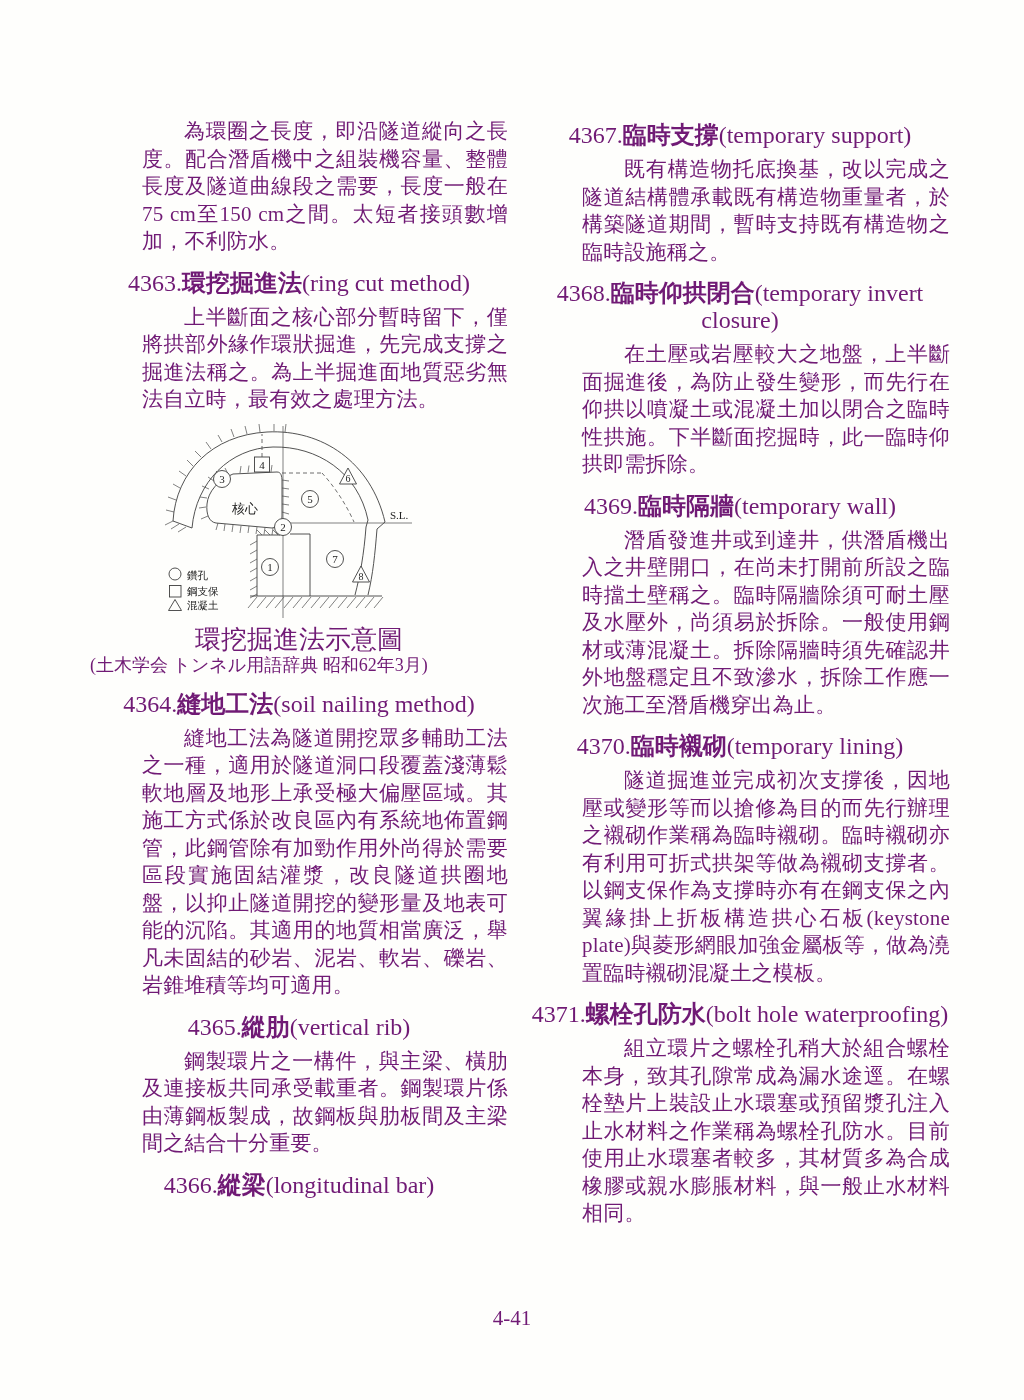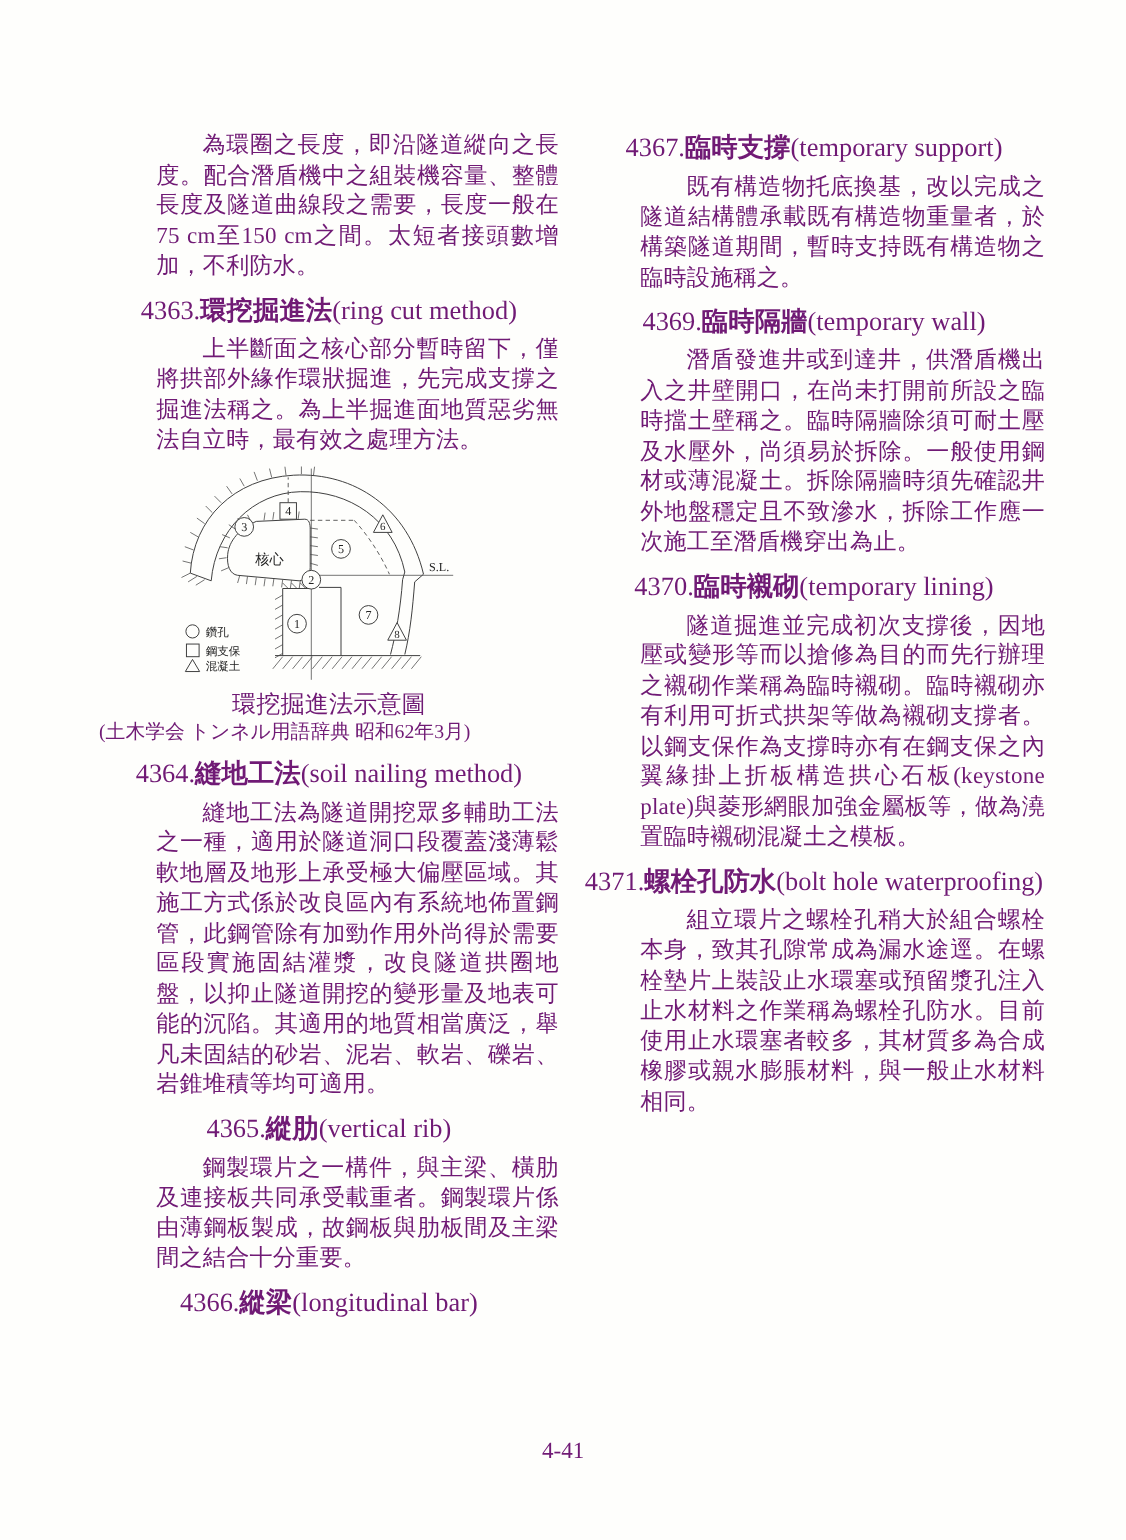--- a/index.html
+++ b/index.html
@@ -16,21 +16,21 @@
     white-space:pre-wrap;letter-spacing:0;text-align:center;
   }
   .ehead .term{font-weight:700;}
   .para{
     font-size:21px;line-height:27.5px;margin:0 0 0 52px;
     text-align:justify;text-indent:2em;letter-spacing:0.2px;
   }
   .intro{margin-top:0;}
   .fig{margin-top:10px;}
   .fig svg{display:block;}
-  .fig-caption{text-align:center;font-size:22px;line-height:27px;margin-top:2px;}
+  .fig-caption{text-align:center;font-size:26px;line-height:27px;margin-top:2px;}
   .fig-source{text-align:left;font-size:18px;line-height:24px;}
   .pageno{position:absolute;left:0;right:0;top:1306px;text-align:center;font-size:21px;}
   
   .ln{stroke:#3e3e3e;stroke-width:0.9;fill:none;}
   .thin{stroke:#4a4a4a;stroke-width:0.7;fill:none;}
   .dash{stroke:#4a4a4a;stroke-width:0.8;fill:none;stroke-dasharray:4 3;}
   .mark{stroke:#3e3e3e;stroke-width:0.9;fill:#fefefc;}
   .svgtxt{fill:#222;font-family:"Liberation Serif","DejaVu Serif",serif;}
 </style>
 </head>
@@ -124,20 +124,24 @@
 
   </div>
 
   <div class="col col-right">
 
     <div class="entry">
       <h3 class="ehead" style="margin-top:4px;"><span>4367.</span><span class="term">臨時支撐</span><span>(temporary support)</span></h3>
       <p class="para">既有構造物托底換基，改以完成之隧道結構體承載既有構造物重量者，於構築隧道期間，暫時支持既有構造物之臨時設施稱之。</p>
     </div>
 
+    <div class="entry">
+      <h3 class="ehead"><span>4368.</span><span class="term">臨時仰拱閉合</span><span>(temporary invert　closure)</span></h3>
+      <p class="para">在土壓或岩壓較大之地盤，上半斷面掘進後，為防止發生變形，而先行在仰拱以噴凝土或混凝土加以閉合之臨時性拱施。下半斷面挖掘時，此一臨時仰拱即需拆除。</p>
+    </div>
 
     <div class="entry">
       <h3 class="ehead"><span>4369.</span><span class="term">臨時隔牆</span><span>(temporary wall)</span></h3>
       <p class="para">潛盾發進井或到達井，供潛盾機出入之井壁開口，在尚未打開前所設之臨時擋土壁稱之。臨時隔牆除須可耐土壓及水壓外，尚須易於拆除。一般使用鋼材或薄混凝土。拆除隔牆時須先確認井外地盤穩定且不致滲水，拆除工作應一次施工至潛盾機穿出為止。</p>
     </div>
 
     <div class="entry">
       <h3 class="ehead"><span>4370.</span><span class="term">臨時襯砌</span><span>(temporary lining)</span></h3>
       <p class="para">隧道掘進並完成初次支撐後，因地壓或變形等而以搶修為目的而先行辦理之襯砌作業稱為臨時襯砌。臨時襯砌亦有利用可折式拱架等做為襯砌支撐者。以鋼支保作為支撐時亦有在鋼支保之內翼緣掛上折板構造拱心石板(keystone plate)與菱形網眼加強金屬板等，做為澆置臨時襯砌混凝土之模板。</p>
     </div>

